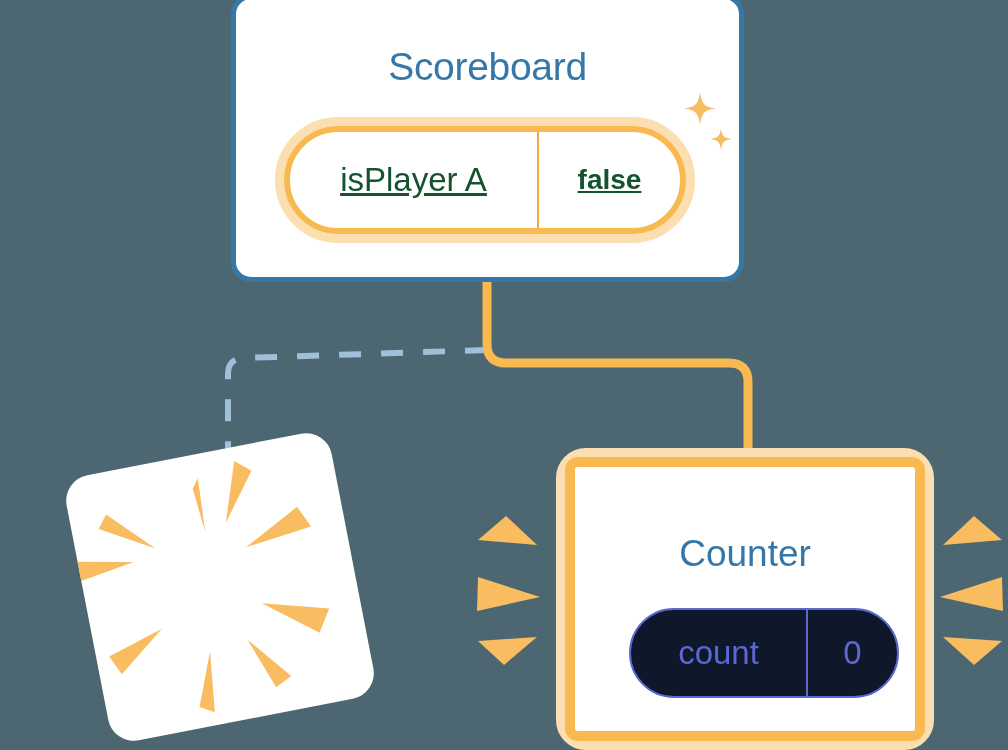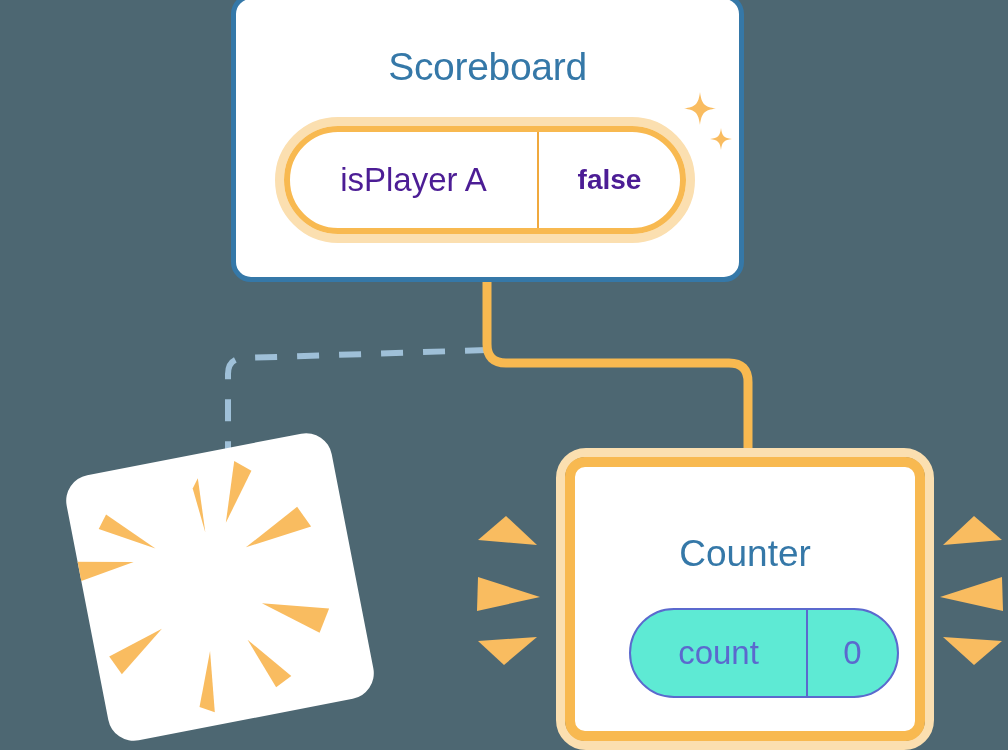--- a/index.html
+++ b/index.html
@@ -80,22 +80,23 @@
     border-radius: 54px;
     box-sizing: border-box;
     background: #ffffff;
     display: flex;
     align-items: stretch;
   }
   .pill-key, .pill-val {
     display: flex;
     align-items: center;
     justify-content: center;
-    color: #4c1d95;
-    box-sizing: border-box;
+    color: #14532d;
+    box-sizing: border-box;
+    text-decoration: underline;
   }
   #sb-pill-key {
     flex: 0 0 247px;
     font-size: 33px;
     font-weight: 400;
   }
   #sb-pill-divider {
     flex: 0 0 2px;
     background: #f0a93e;
     margin: 0;
@@ -132,21 +133,21 @@
     height: 100%;
     border: 9px solid #fbdfb0;
     border-radius: 30px;
     box-sizing: border-box;
   }
   #counter-solid {
     position: absolute;
     left: 9px; top: 9px;
     right: 9px; bottom: 9px;
     border: 10px solid #f8b950;
-    border-radius: 20px;
+    border-radius: 13px;
     box-sizing: border-box;
     background: #ffffff;
   }
   #counter-title {
     position: absolute;
     left: 0; right: 0;
     top: 66px;
     text-align: center;
     color: #3578a8;
     font-size: 37px;
@@ -154,21 +155,21 @@
   }
   #counter-pill {
     position: absolute;
     left: 54px;
     top: 141px;
     width: 270px;
     height: 90px;
     border: 2px solid #5b69ce;
     border-radius: 45px;
     box-sizing: border-box;
-    background: #5eead4;
+    background: #0f172a;
     display: flex;
     align-items: stretch;
     overflow: hidden;
   }
   #ct-pill-key {
     flex: 0 0 175px;
     display: flex;
     align-items: center;
     justify-content: center;
     color: #5b69ce;

